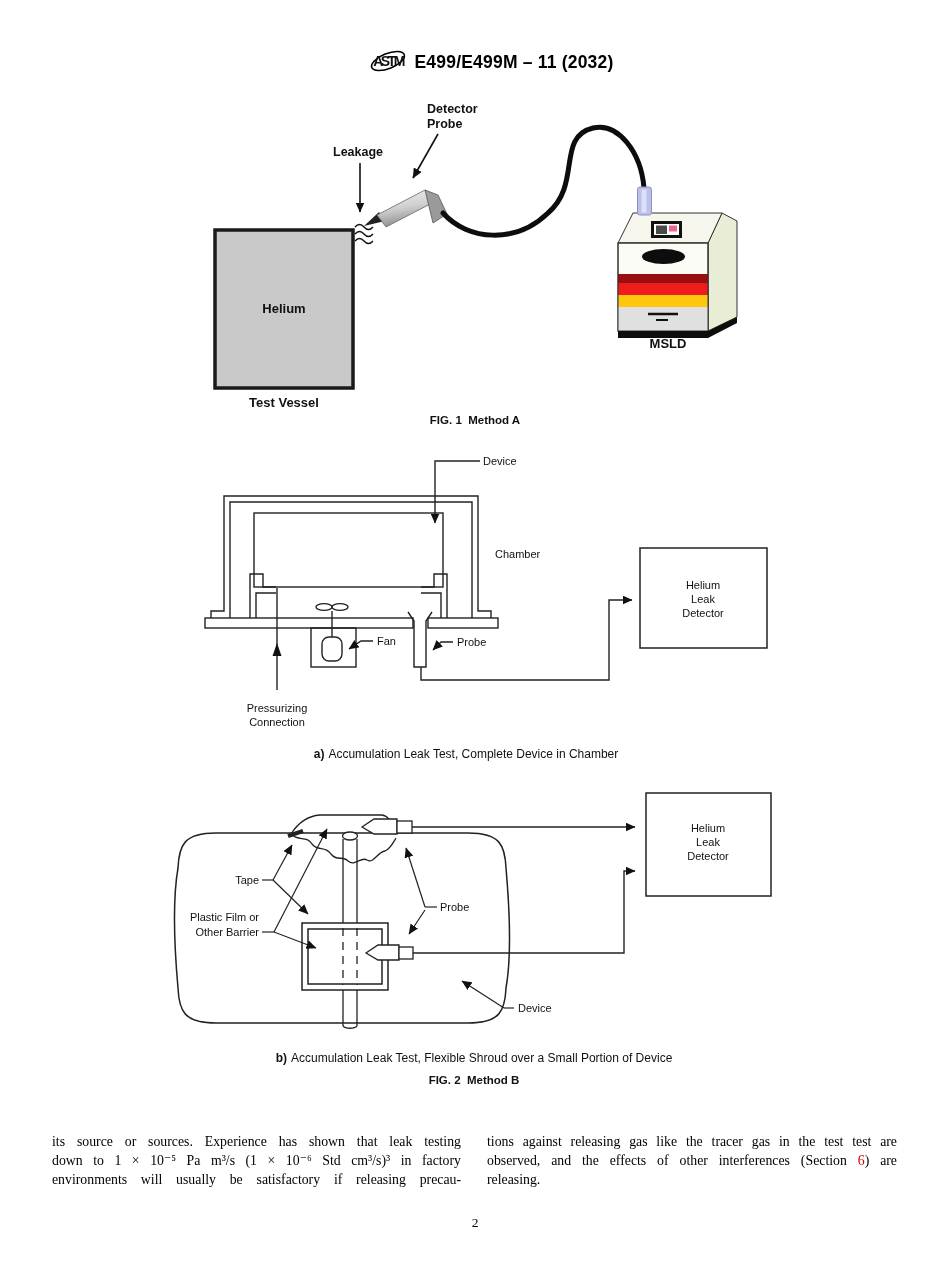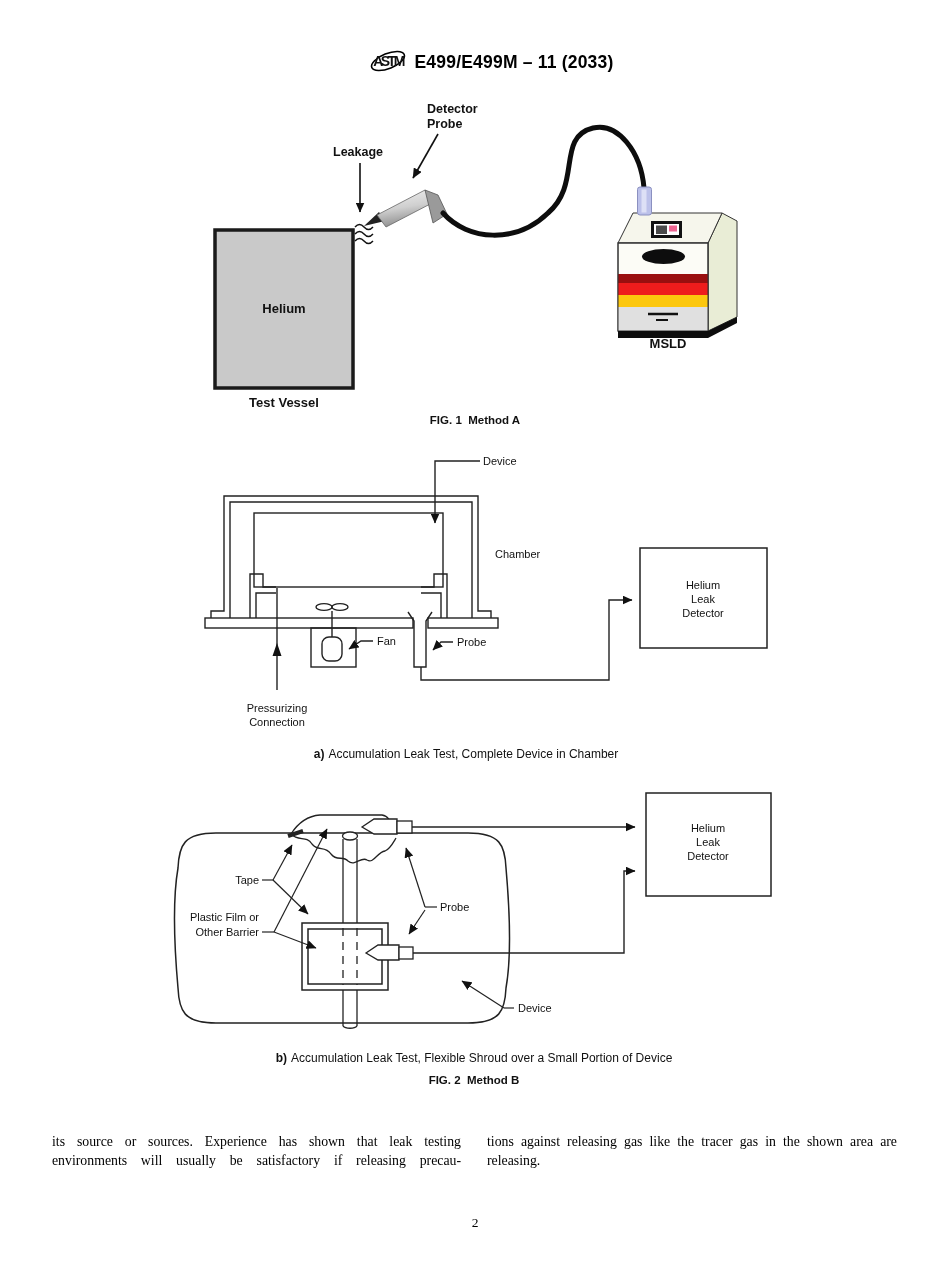--- a/index.html
+++ b/index.html
@@ -29,21 +29,21 @@
 <div class="page">
 
   <div class="hdr">
     <div class="hdr-inner">
       <svg width="38" height="36" viewBox="0 0 38 36">
         <g>
           <ellipse cx="19" cy="17" rx="17.5" ry="7.5" transform="rotate(-22 19 17)" fill="none" stroke="#000" stroke-width="1.6"></ellipse>
           <text x="19" y="22" text-anchor="middle" style="font-family:'Liberation Sans',sans-serif;font-weight:bold;font-size:14px;letter-spacing:-2.5px">ASTM</text>
         </g>
       </svg>
-      <span class="hdr-title">E499/E499M – 11 (2033)</span>
+      <span class="hdr-title">E499/E499M – 11 (2032)</span>
     </div>
   </div>
 
   <svg class="fig" style="top:85px;height:345px" viewBox="0 85 950 345">
     <defs>
       <marker id="ahA" markerUnits="userSpaceOnUse" markerWidth="11" markerHeight="9" refX="9.5" refY="4.5" orient="auto">
         <path d="M0,0 L10,4.5 L0,9 Z" fill="#111"></path>
       </marker>
       <linearGradient id="probeGrad" x1="0" y1="0" x2="0.25" y2="1">
         <stop offset="0" stop-color="#f2f2f2"></stop>
@@ -229,22 +229,24 @@
     <text class="lbl" x="708" y="832" text-anchor="middle">Helium</text>
     <text class="lbl" x="708" y="846" text-anchor="middle">Leak</text>
     <text class="lbl" x="708" y="860" text-anchor="middle">Detector</text>
 
     <text class="capn" x="474" y="1062" text-anchor="middle"><tspan class="b">b)</tspan><tspan dx="4">Accumulation Leak Test, Flexible Shroud over a Small Portion of Device</tspan></text>
     <text class="cap" x="474" y="1084" text-anchor="middle">FIG. 2  Method B</text>
   </svg>
 
   <div class="bodycol" style="left:52px;top:1132px;width:409px;">
     <div class="jline">its source or sources. Experience has shown that leak testing</div>
+    <div class="jline">down to 1 × 10⁻⁵ Pa m³/s (1 × 10⁻⁶ Std cm³/s)³ in factory</div>
     <div class="jline">environments will usually be satisfactory if releasing precau-</div>
   </div>
   <div class="bodycol" style="left:487px;top:1132px;width:410px;">
-    <div class="jline">tions against releasing gas like the tracer gas in the shown area are</div>
+    <div class="jline">tions against releasing gas like the tracer gas in the test test are</div>
+    <div class="jline"><span>observed, and the effects of other interferences (Section </span><span class="seclink">6</span><span>) are</span></div>
     <div>releasing.</div>
   </div>
 
   <div class="pageno">2</div>
 
 </div>
 
 </body></html>

